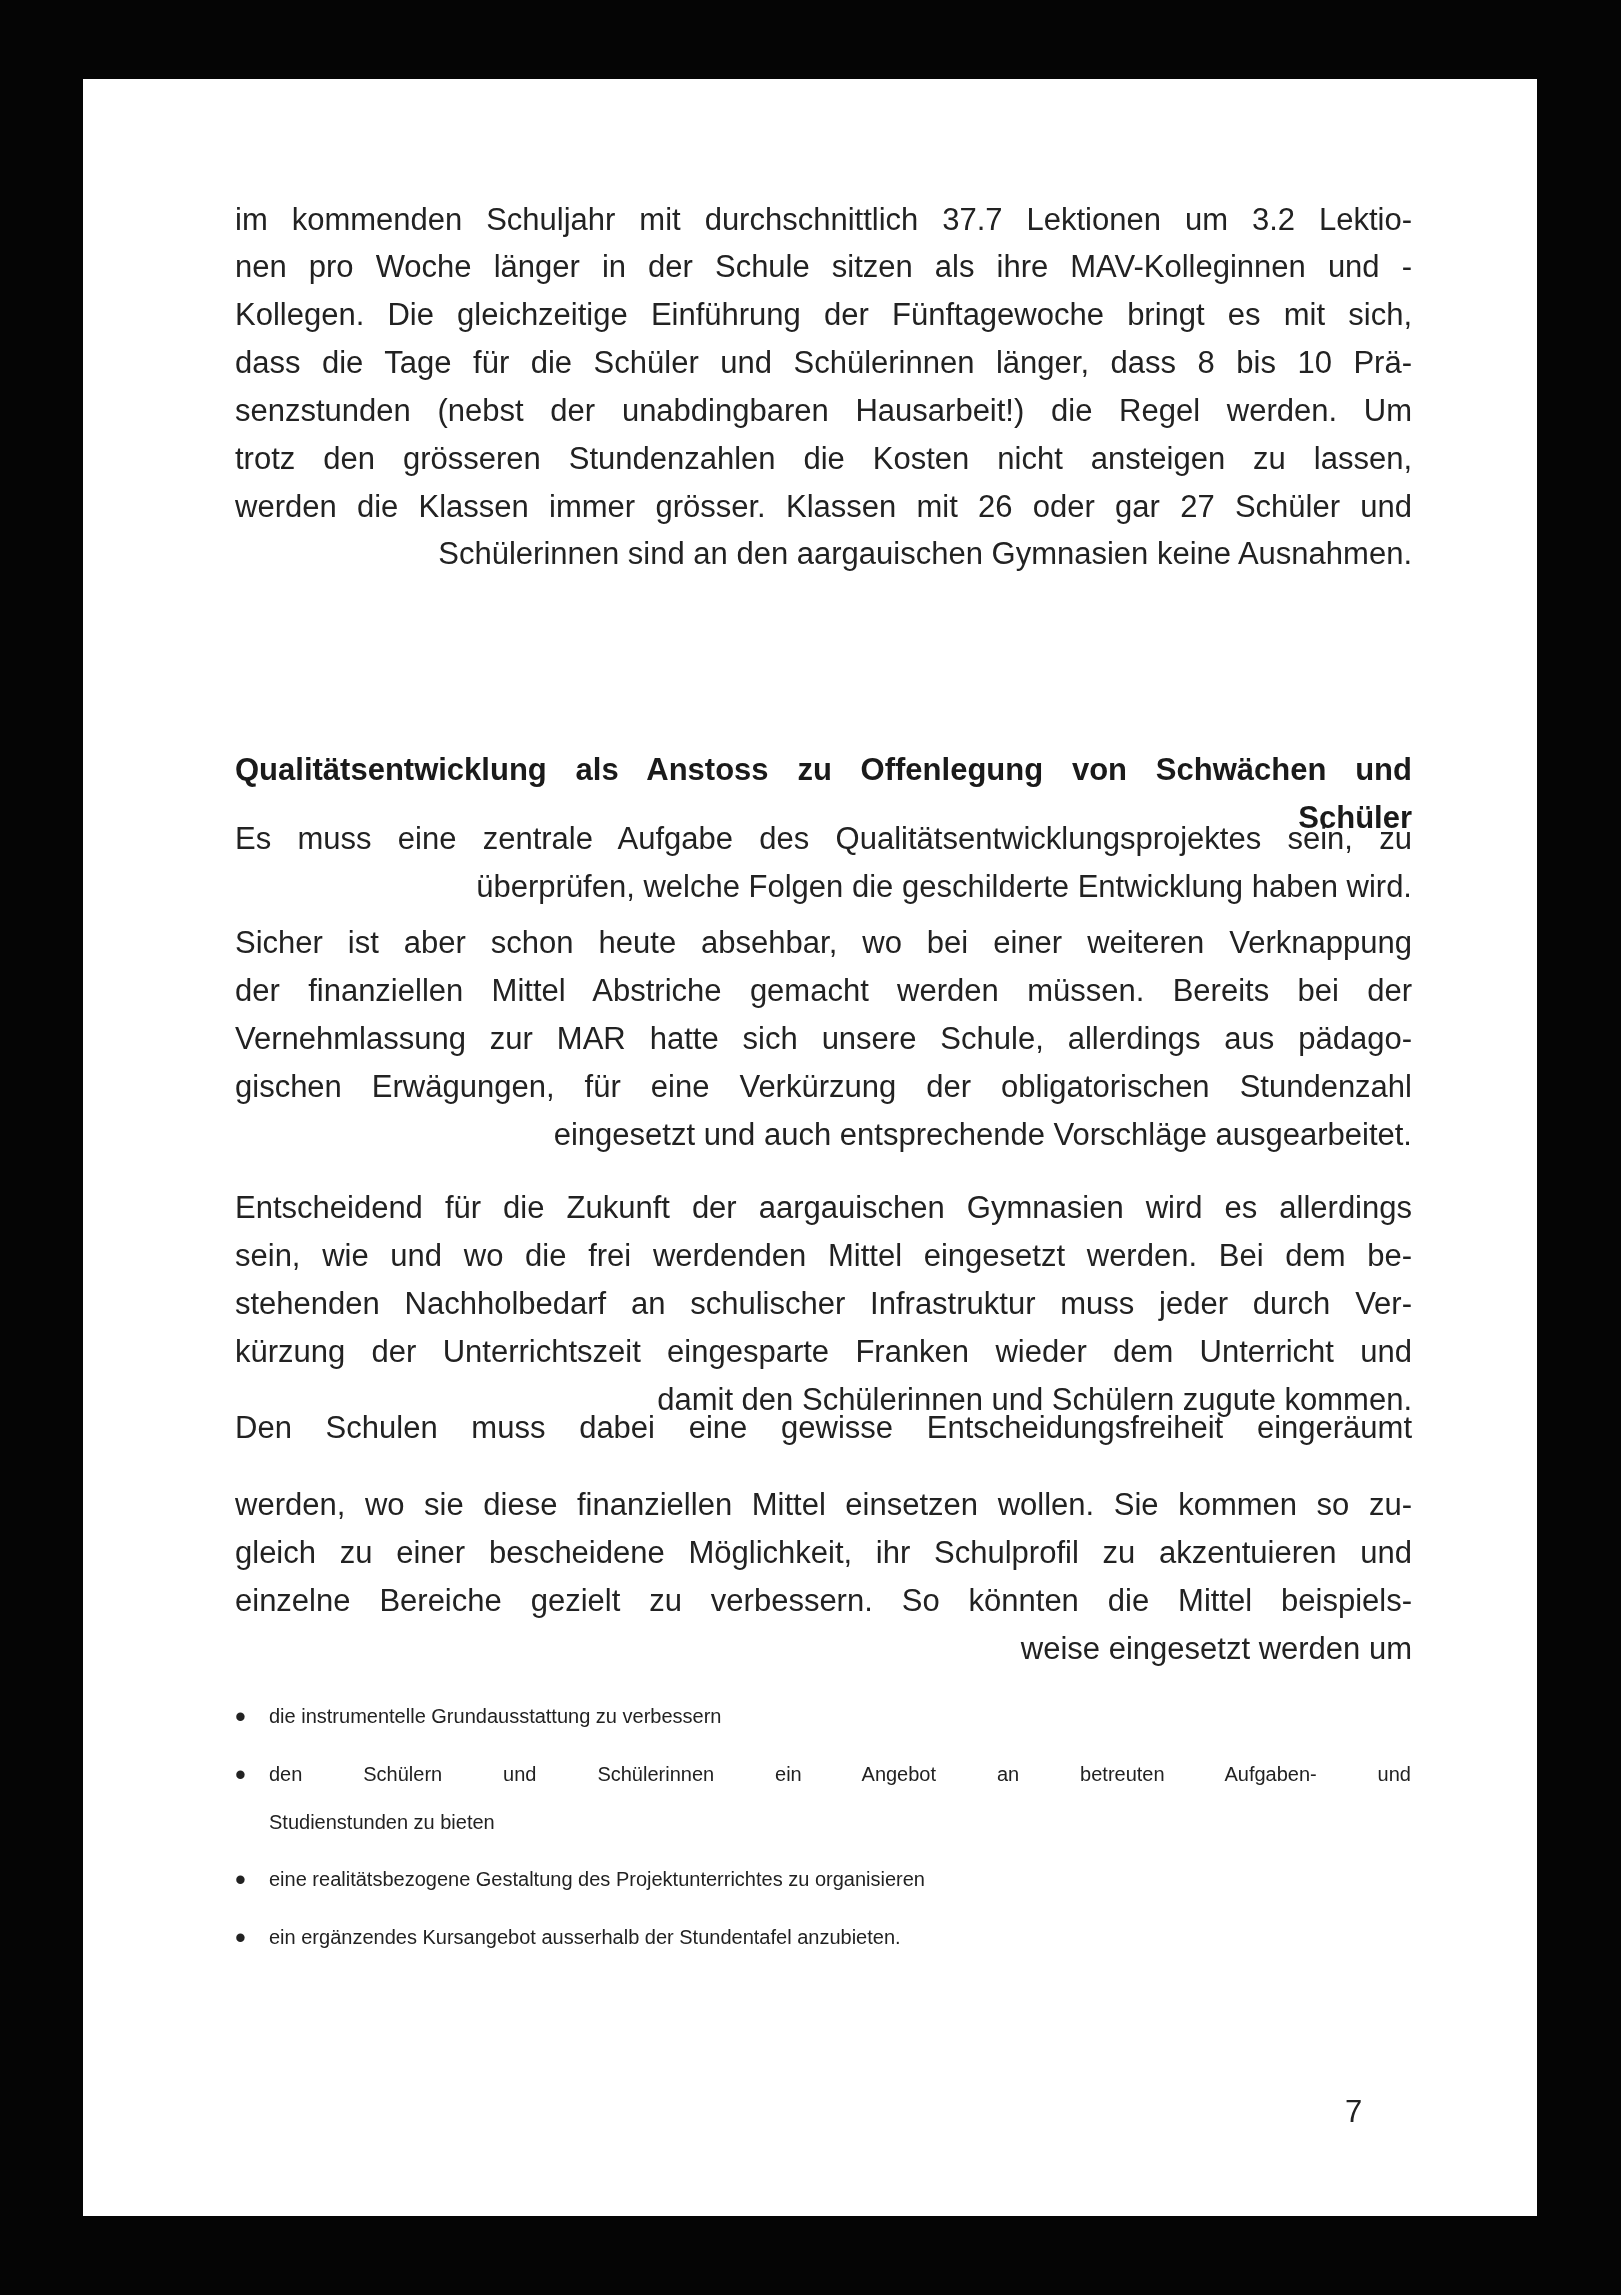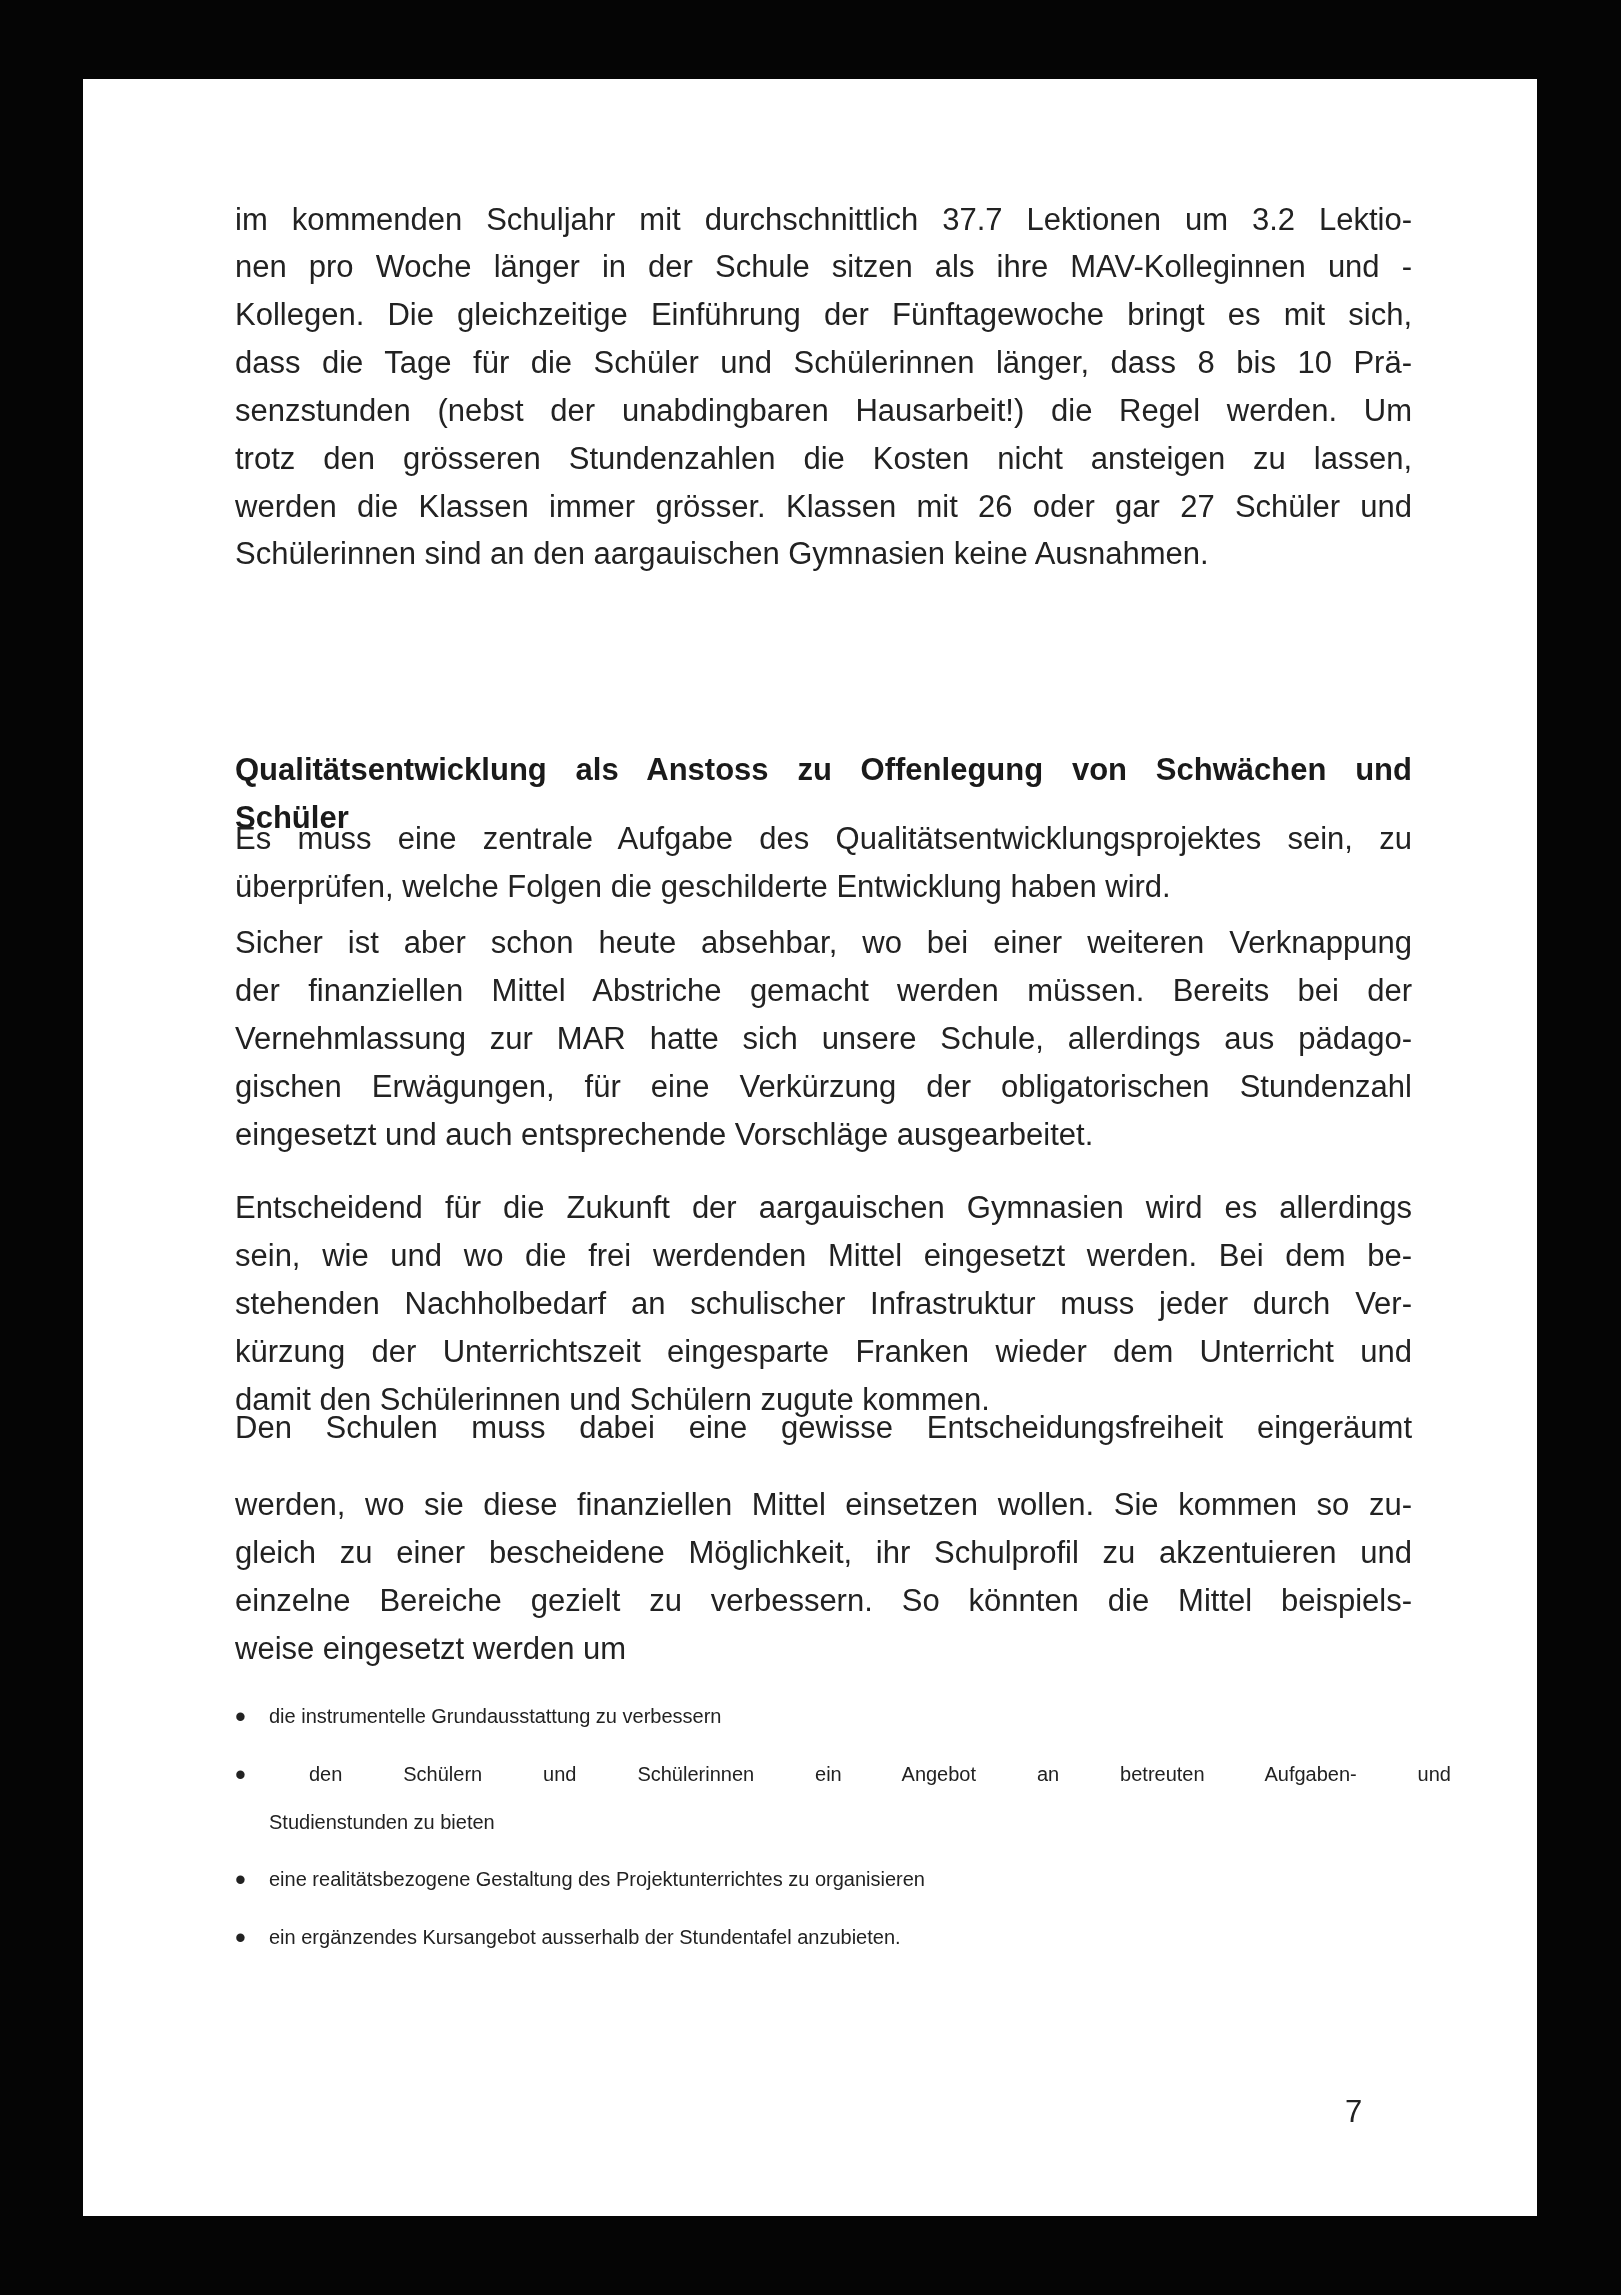--- a/index.html
+++ b/index.html
@@ -28,20 +28,21 @@
     background: #ffffff;
   }
   .line {
     position: absolute;
     left: 152px; 
     width: 1177px;
     font-size: 31px;
     line-height: 37px;
     color: #222222;
     white-space: nowrap;
+    text-align: right;
   }
   .line.justify {
     text-align: justify;
     text-align-last: justify;
   }
   .line.heading {
     font-weight: bold;
     color: #1a1a1a;
     margin-top: 45px;
   }
@@ -57,21 +58,20 @@
     left: 186px; 
     width: 1142px;
     font-size: 20px;
     line-height: 37px;
     color: #222222;
     white-space: nowrap;
   }
   .bullet-text.justify {
     text-align: justify;
     text-align-last: justify;
-    margin-left: 40px;
   }
   .page-number {
     position: absolute;
     left: 1262px; 
     top: 2014px;
     font-size: 31px;
     line-height: 37px;
     color: #222222;
   }
 </style>

